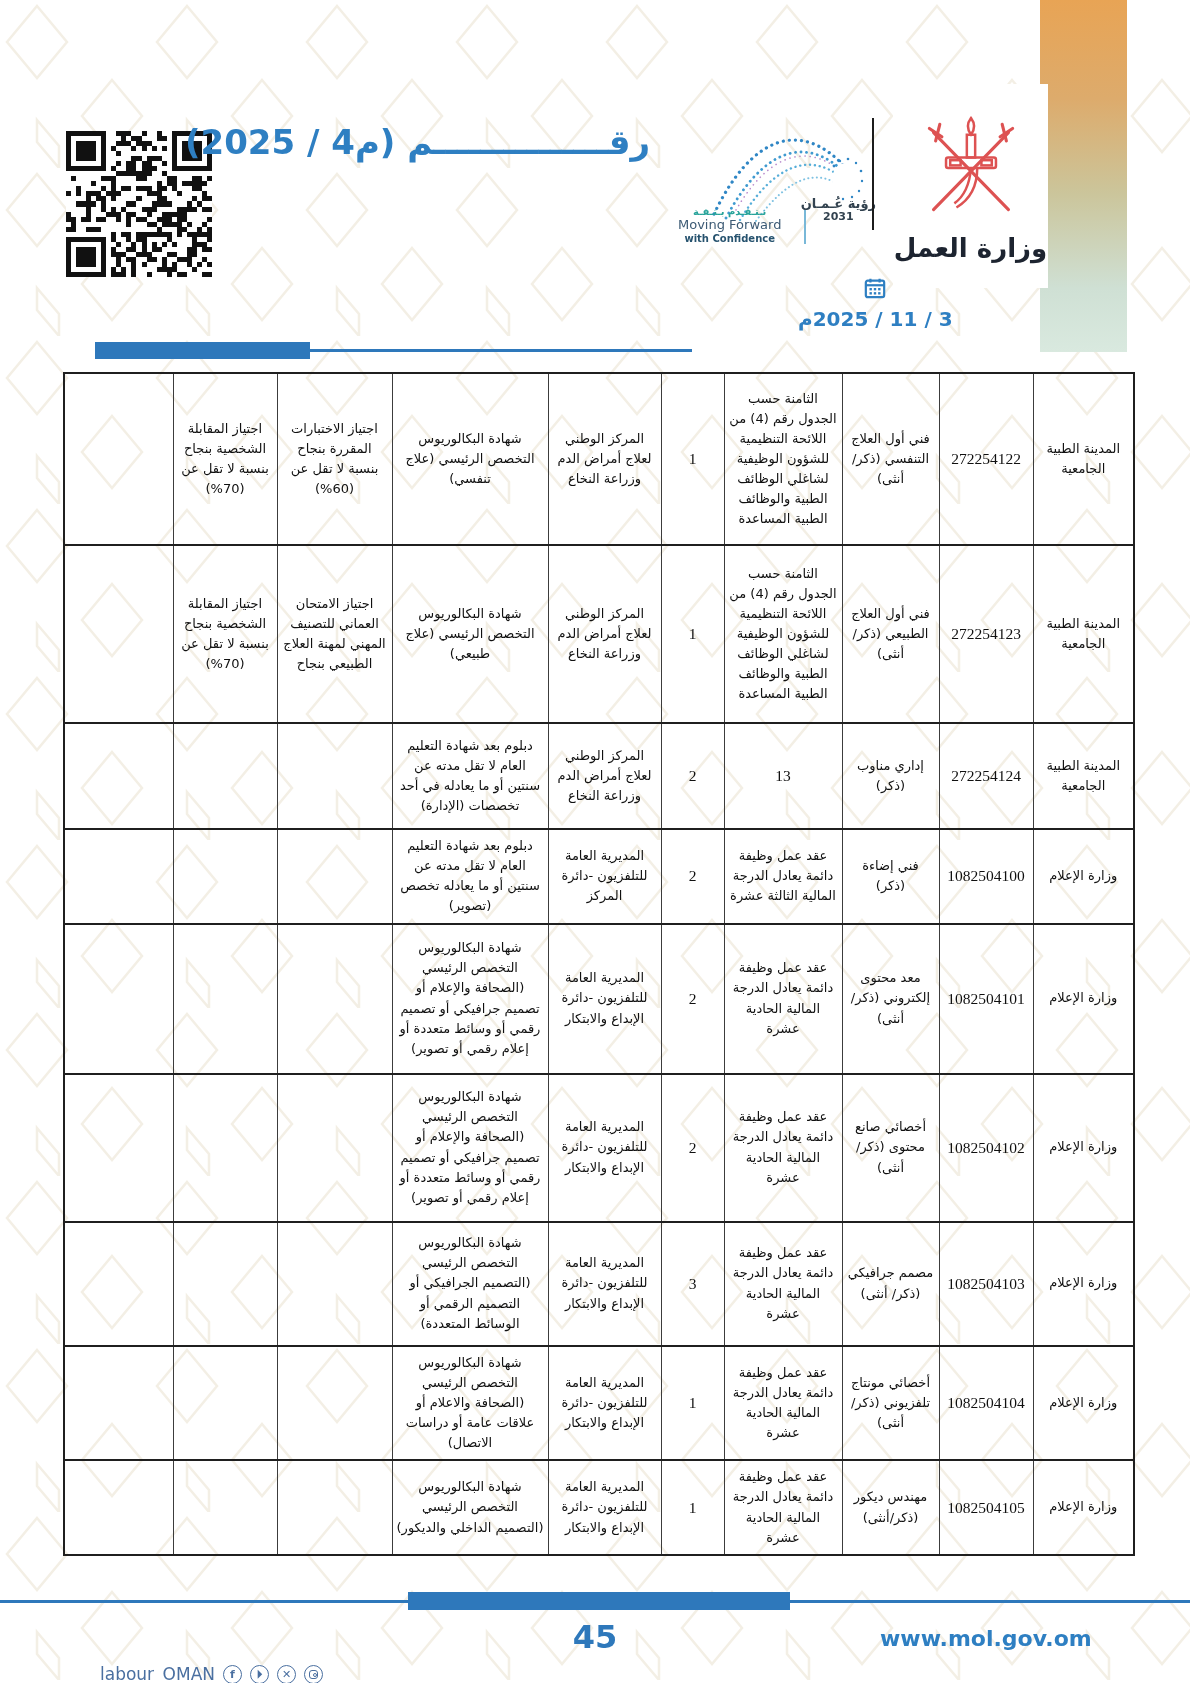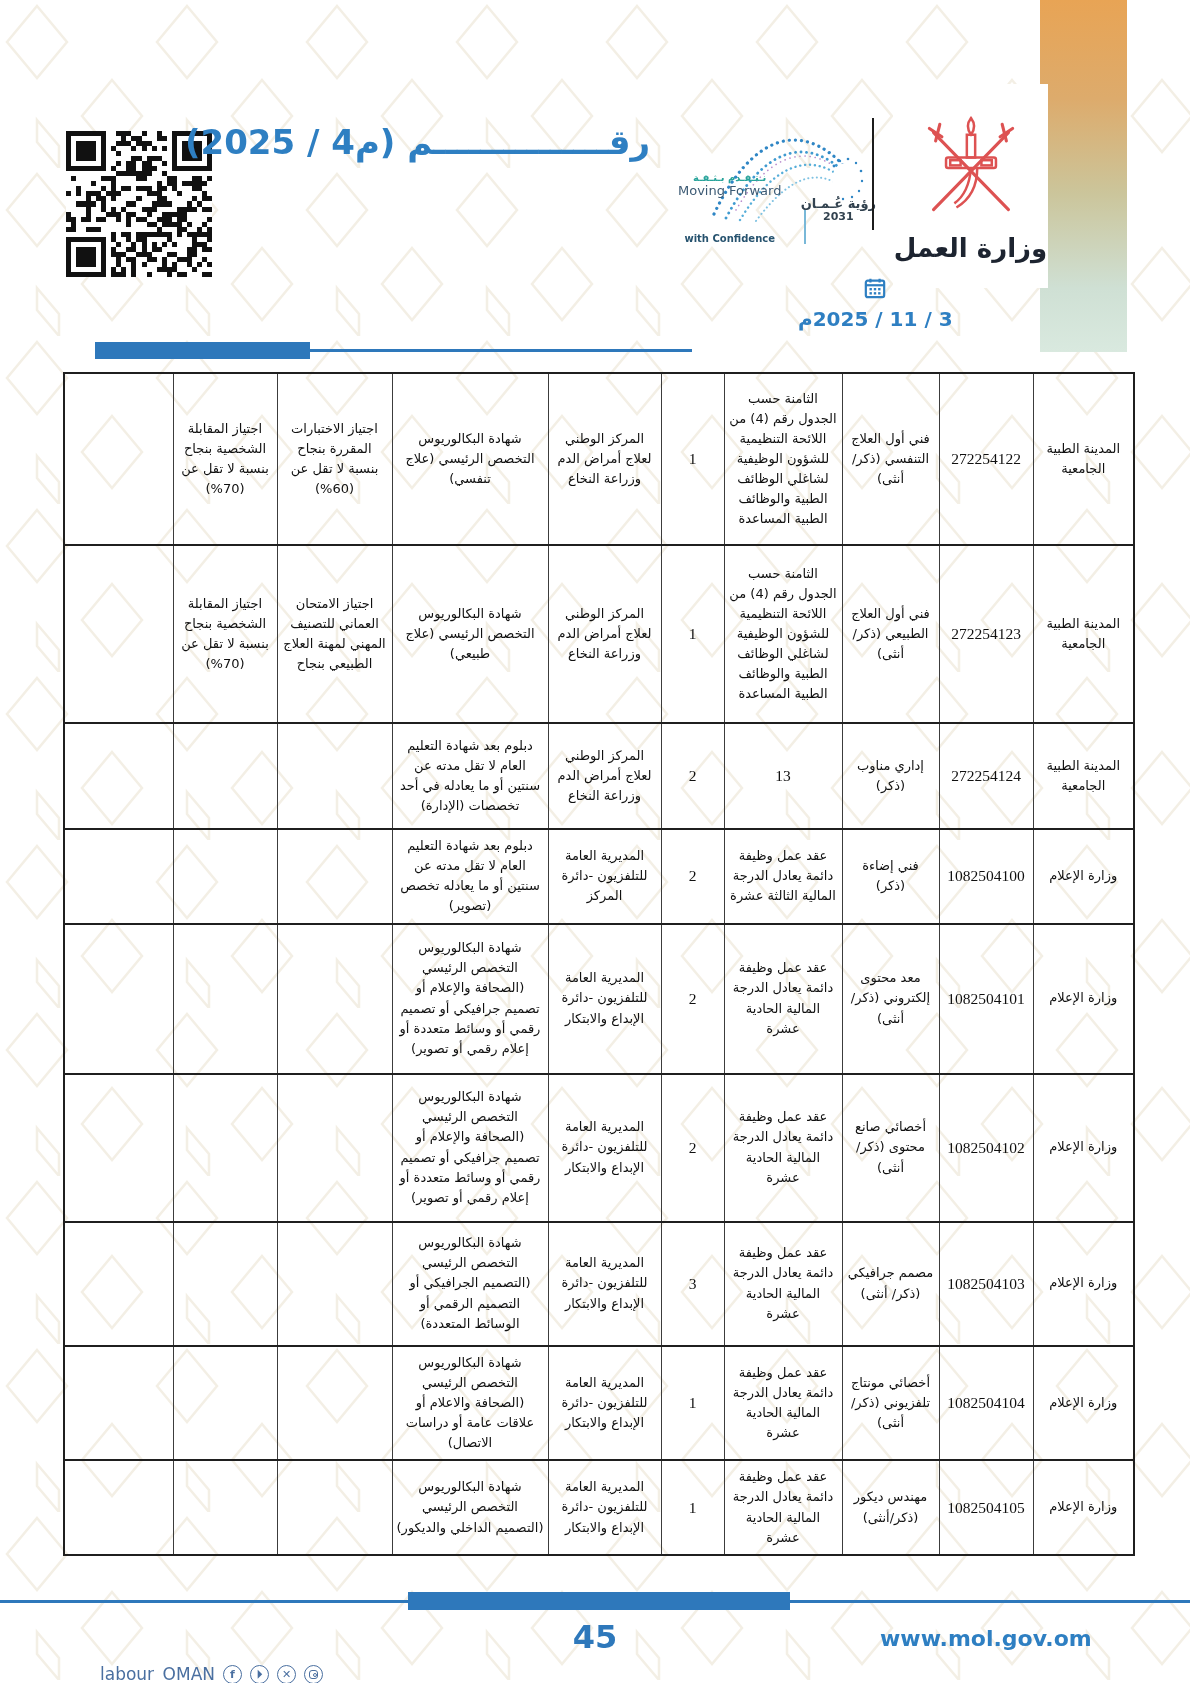--- a/index.html
+++ b/index.html
@@ -29,21 +29,21 @@
   .date-row { position:absolute; left:798px; top:277px; display:flex; flex-direction:column; align-items:center;
               gap:8px; color:var(--accent-blue); font-weight:bold; font-size:20px; z-index:2; }
   .date-row svg { width:22px; height:22px; }
   
   .vision-logo { position:absolute; left:678px; top:118px; width:196px; height:130px; z-index:2; }
   .vision-swoosh { position:absolute; left:18px; top:-12px; width:185px; height:120px; }
   .vision-tagline { position:absolute; left:0; bottom:4px; display:flex; align-items:flex-end; gap:23px; direction:ltr; }
   .vision-tagline .txt { text-align:center; line-height:1.15; }
   .tag-ar { color:#27a39a; font-size:10px; font-weight:bold; letter-spacing:2px; }
   .tag-en1 { color:#3c5a74; font-size:13px; }
-  .tag-en2 { color:#27536f; font-size:10px; font-weight:bold;margin-top:34px; }
+  .tag-en2 { color:#27536f; font-size:10px; font-weight:bold; }
   .tag-rule { width:2px; height:34px; background:#79b8d8; }
   .vision-word { position:absolute; right:-2px; bottom:26px; text-align:center; color:#32424f; line-height:1; }
   .vision-word .ar { font-size:13px; font-weight:bold; }
   .vision-word .yr { font-size:11px; font-weight:bold; margin-top:1px; }
   .logo-divider { position:absolute; left:872px; top:118px; width:2px; height:112px; background:#1c1c1c; z-index:2; }
   .ministry-box { position:absolute; left:893px; top:84px; width:155px; height:204px; background:#ffffff; z-index:2;
                   display:flex; flex-direction:column; align-items:center; justify-content:center; gap:6px; }
   .ministry-box svg.emblem { width:104px; height:118px; }
   .ministry-name { font-size:26px; font-weight:bold; color:#1d2430; letter-spacing:1px; }
   

